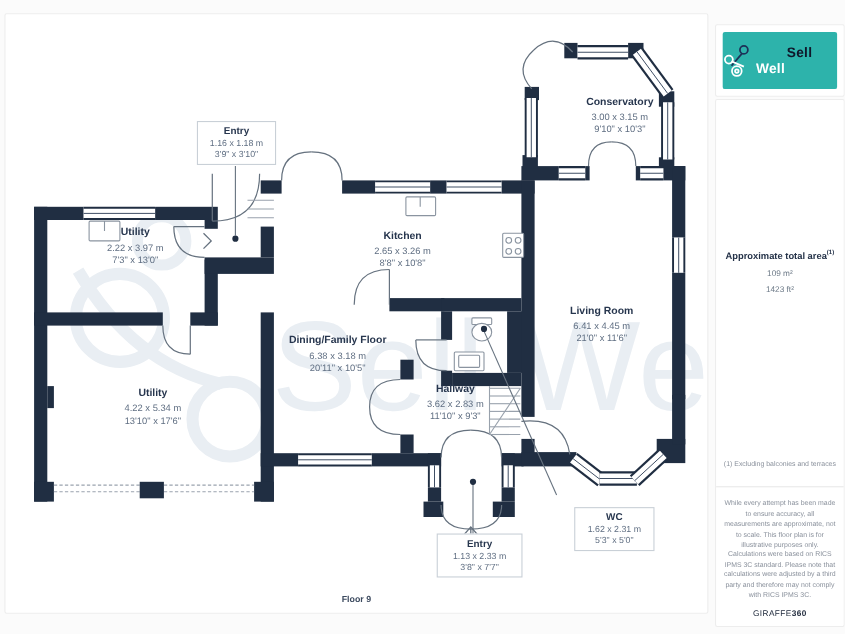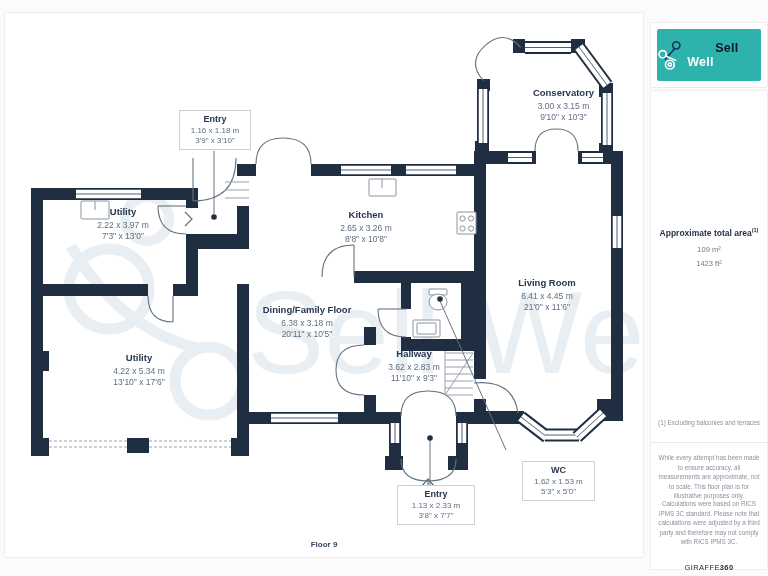--- a/index.html
+++ b/index.html
@@ -25,21 +25,21 @@
   .area-block{position:absolute;left:4px;right:4px;top:136px;text-align:center;color:#6b7886;}
   .area-title{font-size:8.5px;font-weight:700;color:#243248;margin-bottom:5px;}
   .area-title sup{font-size:5.5px;}
   .area-val{font-size:7.5px;line-height:14px;}
   .side-note{position:absolute;left:5px;right:5px;top:328px;text-align:center;
              font-size:6.3px;color:#8a919c;}
   .side-div{position:absolute;left:0;right:0;top:351px;border-top:1px solid #e9e9e9;}
   .side-para{position:absolute;left:7px;right:7px;text-align:center;font-size:6.3px;
              color:#8a919c;line-height:1.52;}
   .p1{top:362px;} .p2{top:408px;}
-  .giraffe{position:absolute;left:0;right:0;top:472px;text-align:center;font-size:7.5px;
+  .giraffe{position:absolute;left:0;right:0;top:462px;text-align:center;font-size:7.5px;
            color:#232d3f;letter-spacing:.4px;}
   .giraffe .g1{font-weight:500;} .giraffe .g2{font-weight:800;}
 </style>
 </head>
 <body>
 
 <div class="stage">
 
   <div class="card plan-card">
 
@@ -317,21 +317,21 @@
       <div>11'10" x 9'3"</div>
     </div>
 
     <div class="callout" style="left:174px;top:97px;width:66px;">
       <div class="cname">Entry</div>
       <div>1.16 x 1.18 m</div>
       <div>3'9" x 3'10"</div>
     </div>
     <div class="callout" style="left:497px;top:448px;width:67px;margin-left:20px;">
       <div class="cname">WC</div>
-      <div>1.62 x 1.53 m</div>
+      <div>1.62 x 2.31 m</div>
       <div>5'3" x 5'0"</div>
     </div>
     <div class="callout" style="left:392px;top:472px;width:72px;">
       <div class="cname">Entry</div>
       <div>1.13 x 2.33 m</div>
       <div>3'8" x 7'7"</div>
     </div>
 
     <div class="floor-label">Floor 9</div>
   </div>

